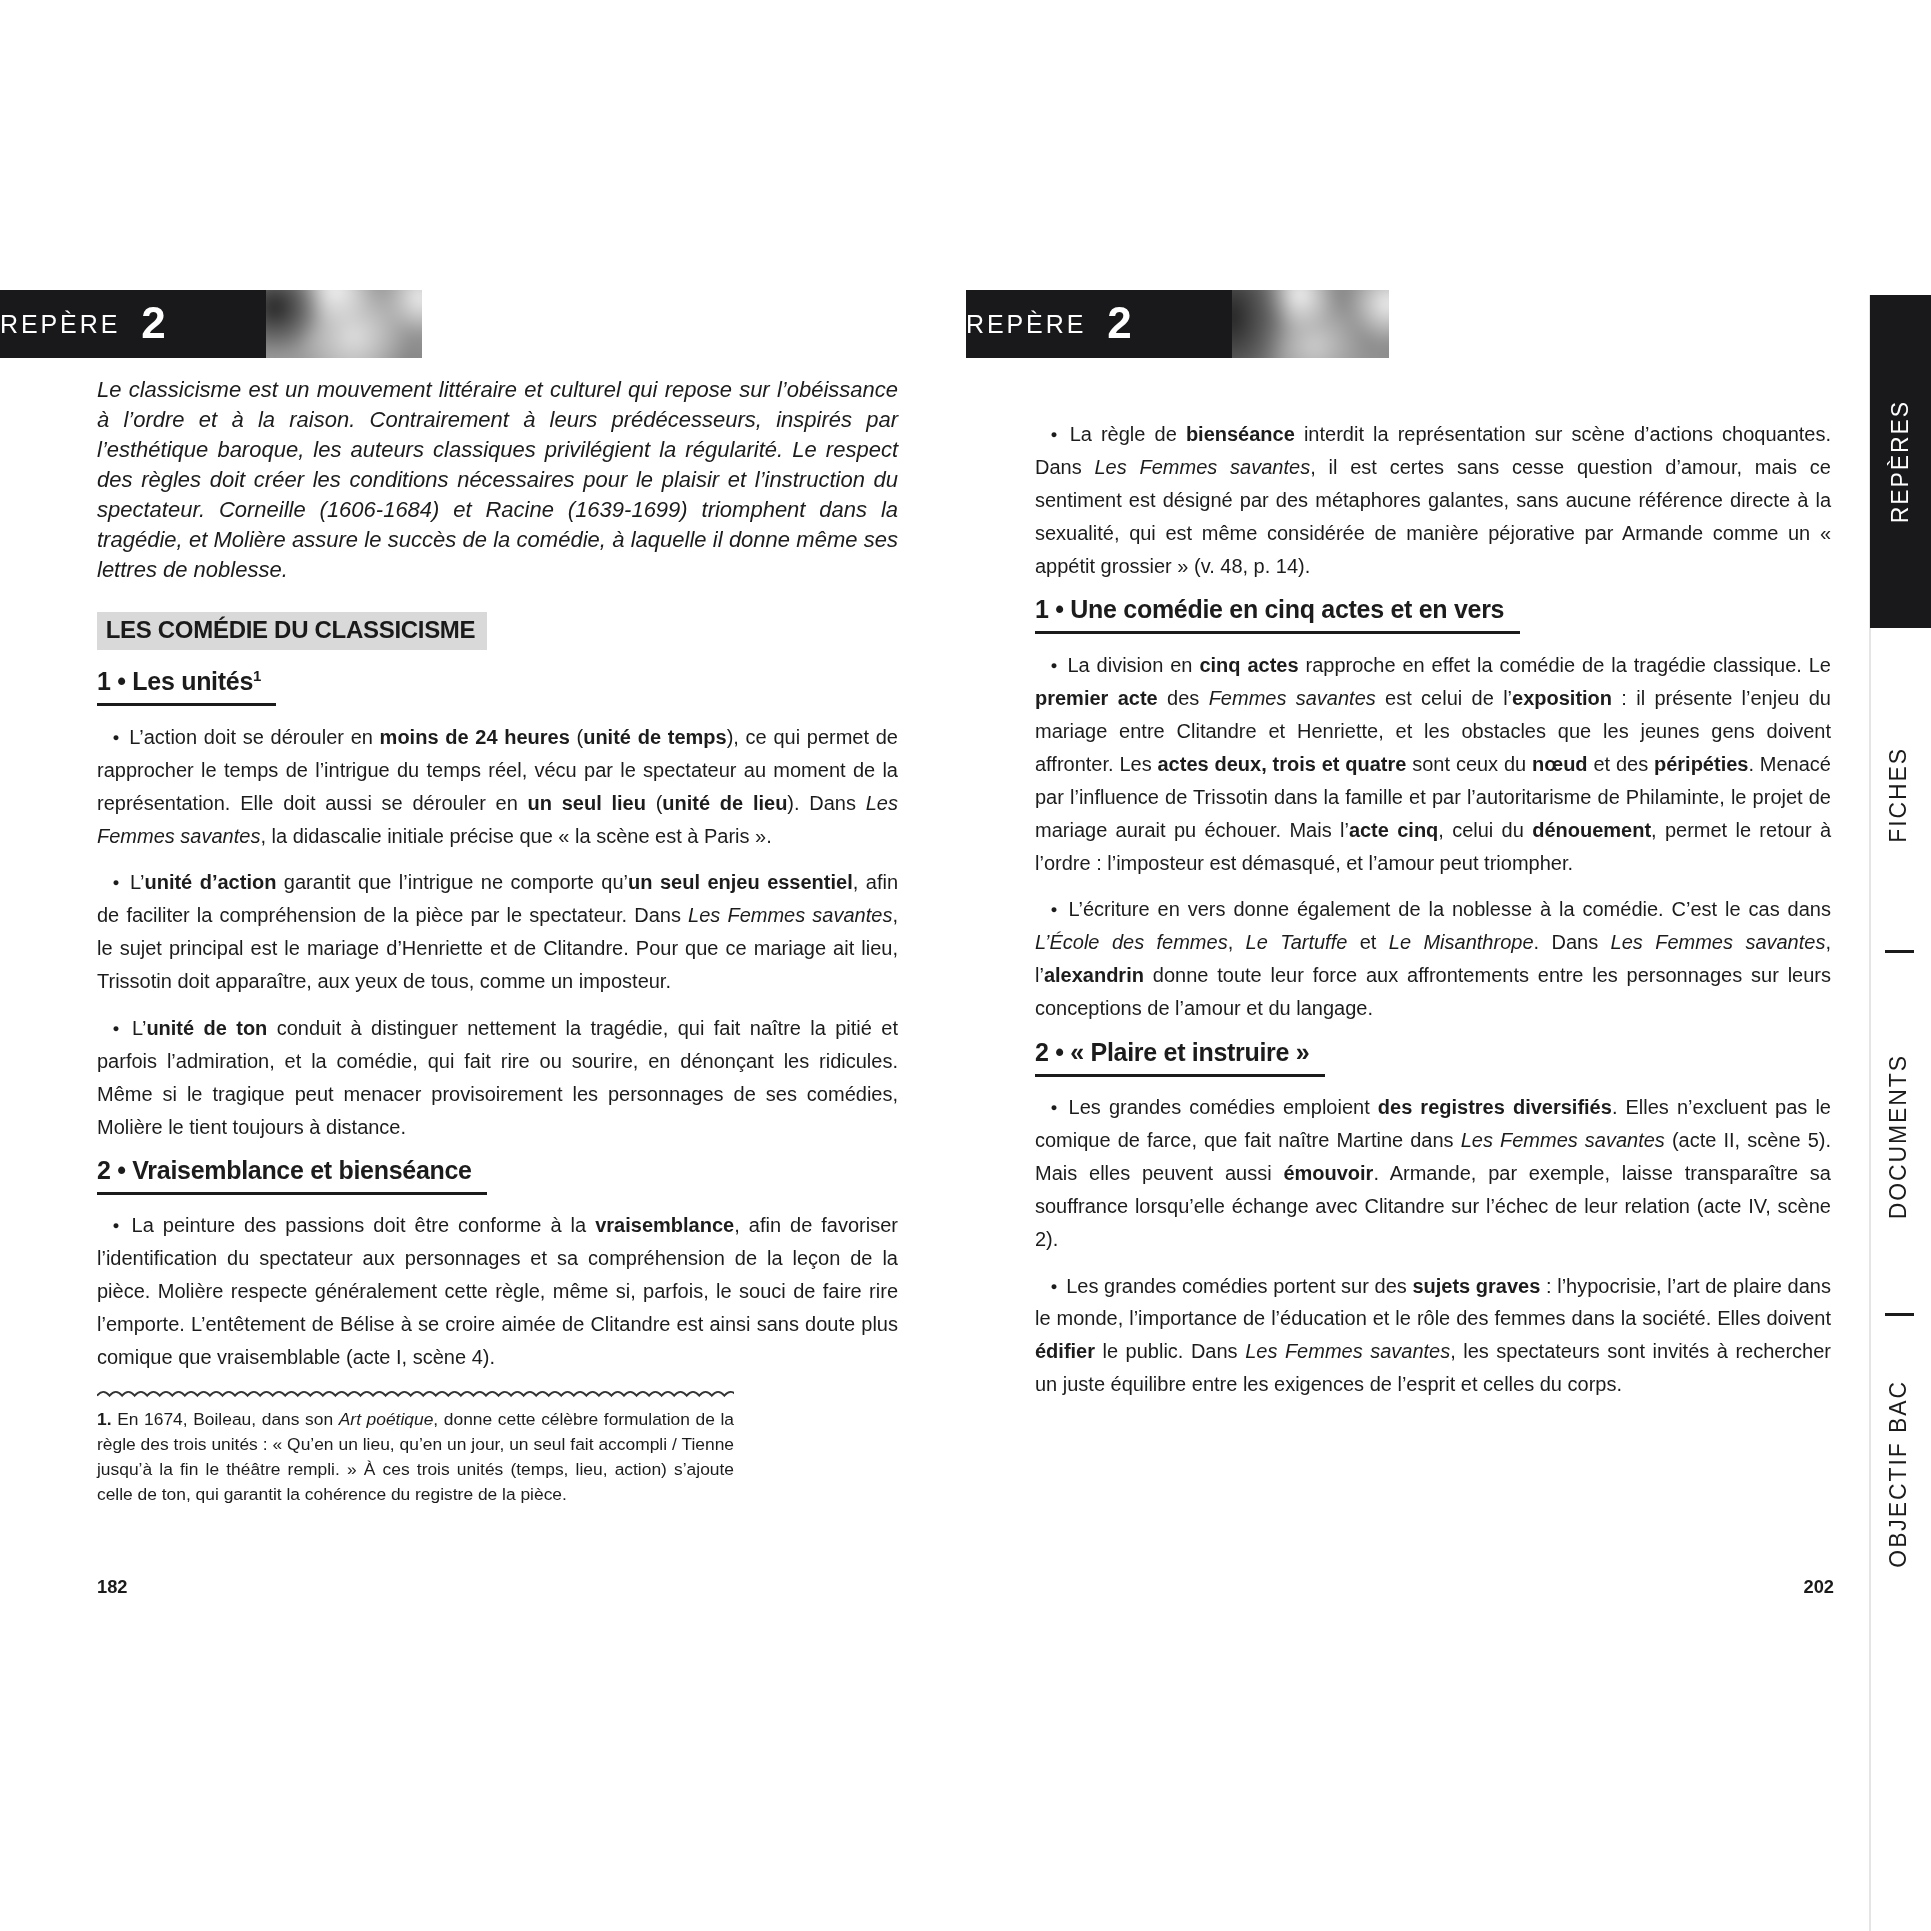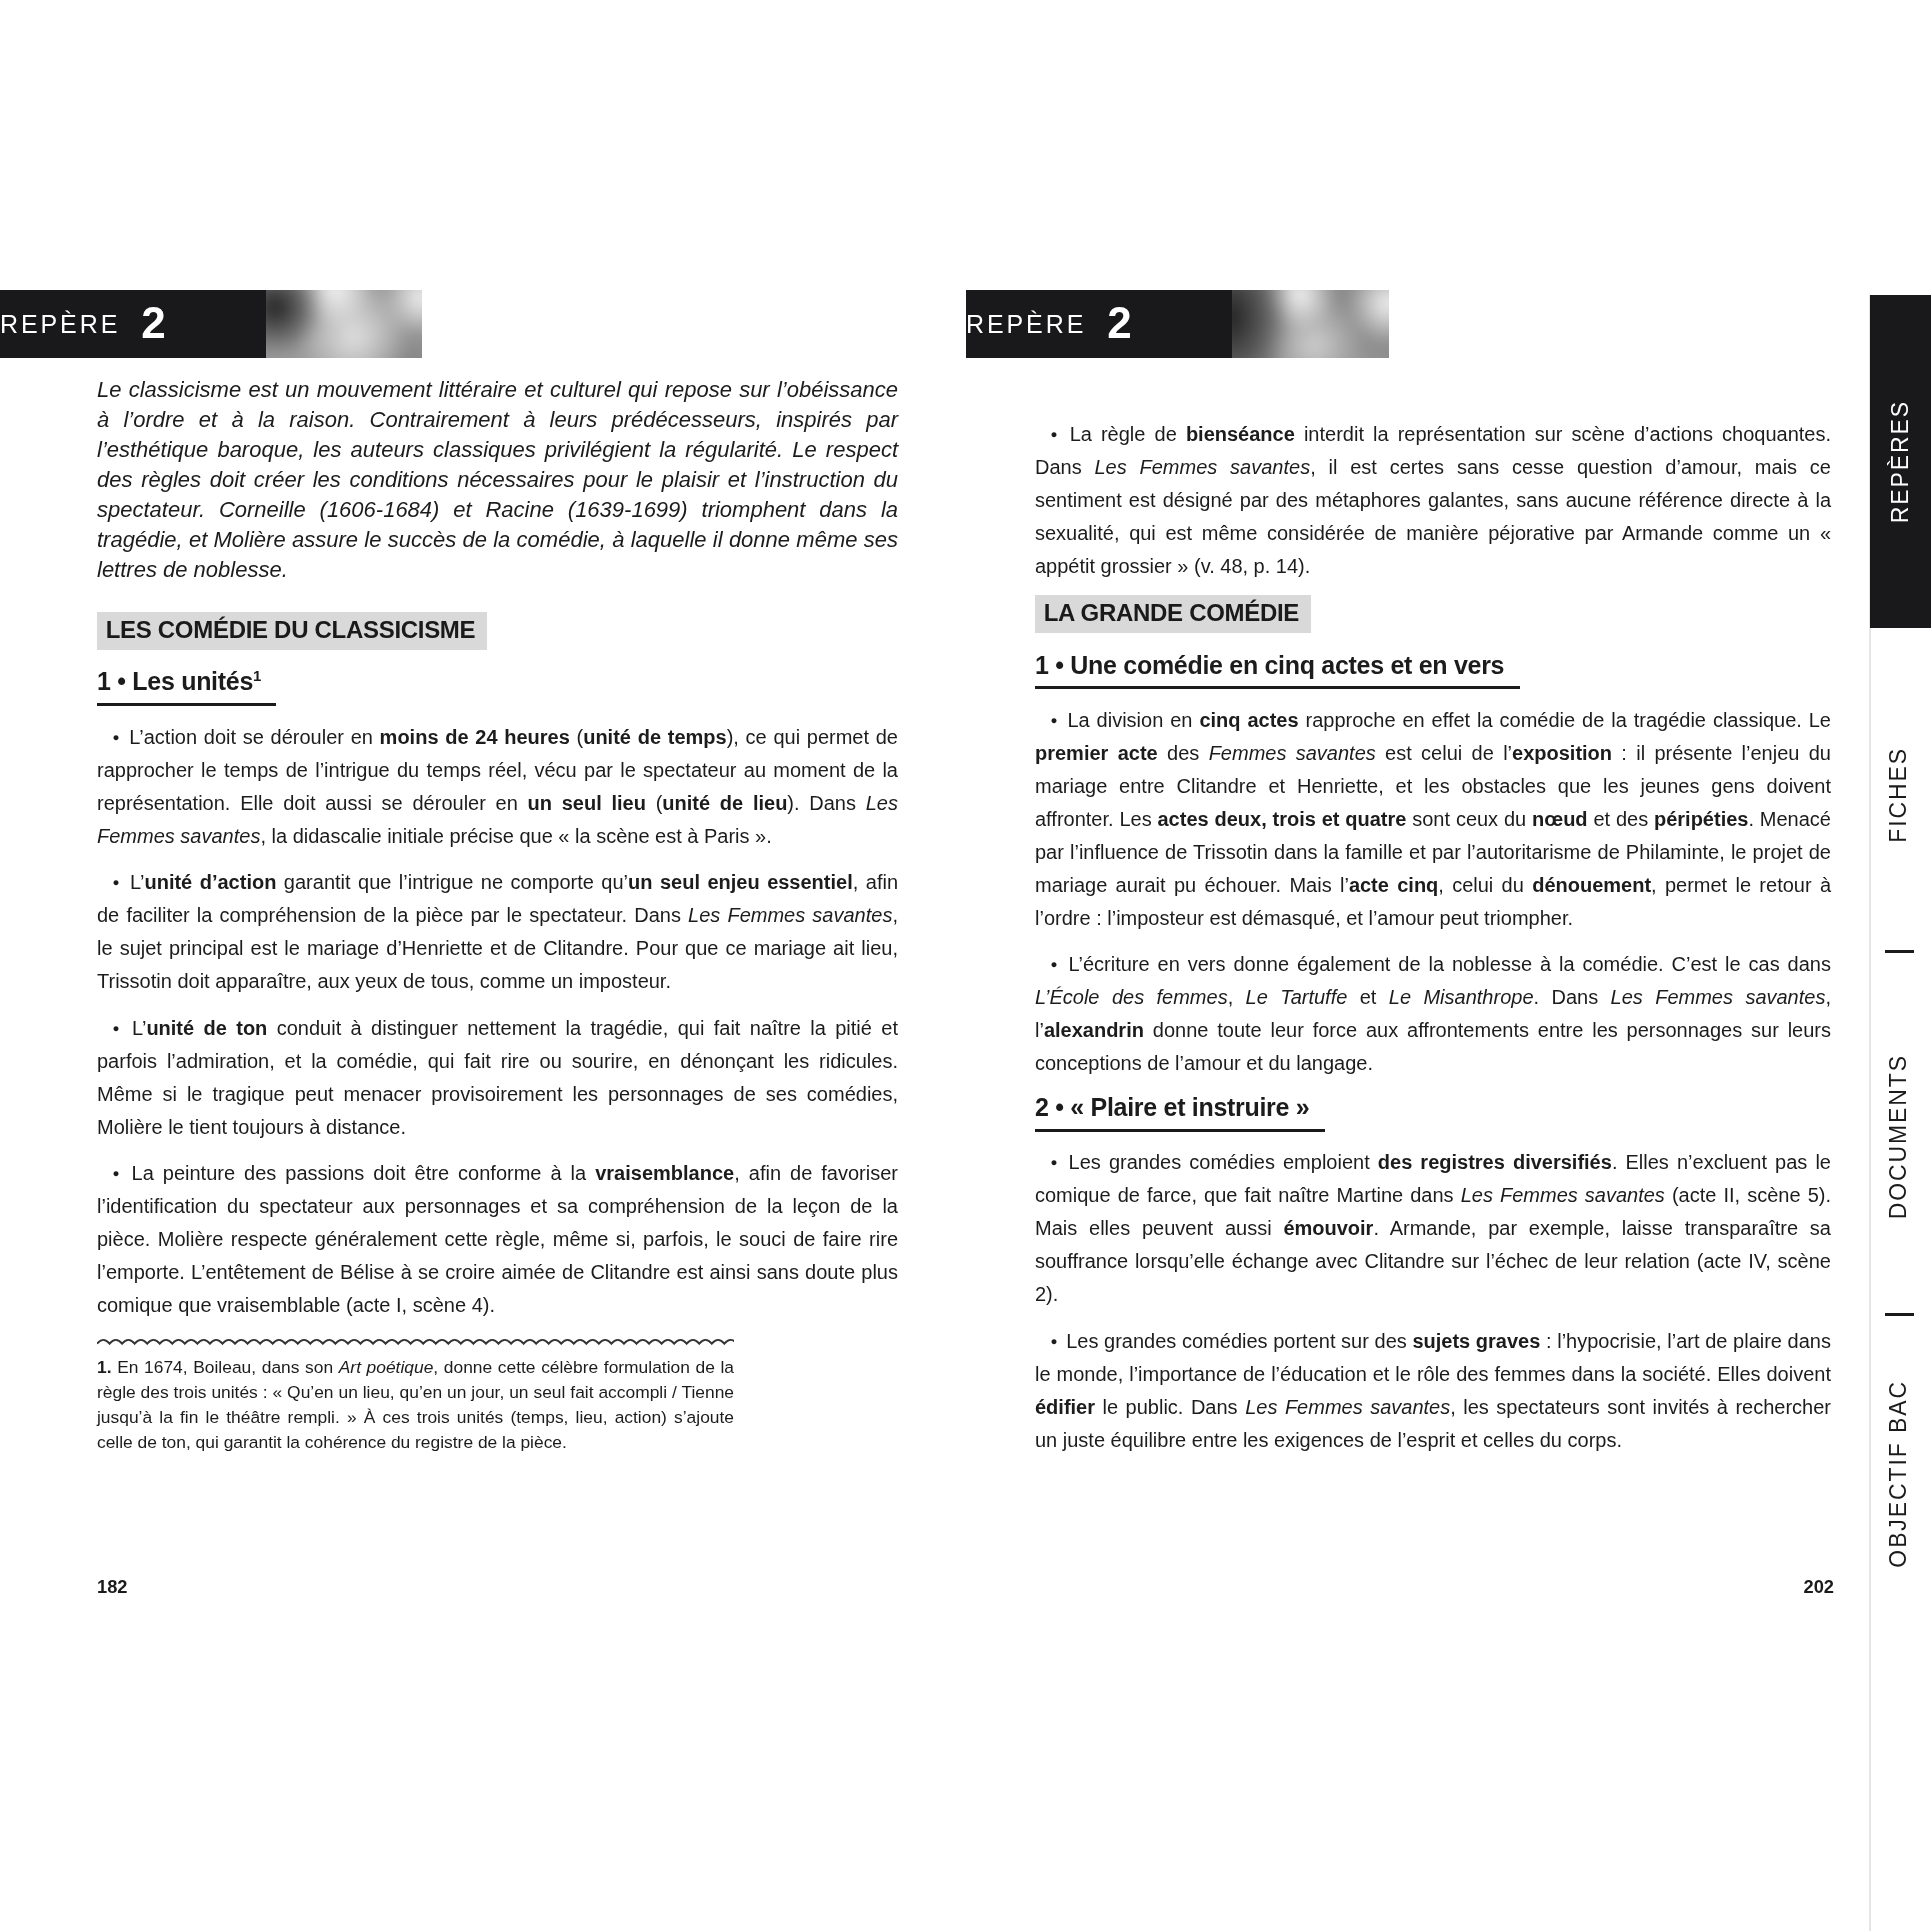--- a/index.html
+++ b/index.html
@@ -90,20 +90,21 @@
     <p class="intro">Le classicisme est un mouvement littéraire et culturel qui repose sur l’obéissance à l’ordre et à la raison. Contrairement à leurs prédécesseurs, inspirés par l’esthétique baroque, les auteurs classiques privilégient la régularité. Le respect des règles doit créer les conditions nécessaires pour le plaisir et l’instruction du spectateur. Corneille (1606-1684) et Racine (1639-1699) triomphent dans la tragédie, et Molière assure le succès de la comédie, à laquelle il donne même ses lettres de noblesse.</p>
 
     <div><span class="chip">LES COMÉDIE DU CLASSICISME</span></div>
 
     <h3 class="sub"><span>1 • Les unités</span><sup>1</sup></h3>
 
     <p class="bp"><span class="blt">●</span><span>L’action doit se dérouler en <strong>moins de 24 heures</strong> (<strong>unité de temps</strong>), ce qui permet de rapprocher le temps de l’intrigue du temps réel, vécu par le spectateur au moment de la représentation. Elle doit aussi se dérouler en <strong>un seul lieu</strong> (<strong>unité de lieu</strong>). Dans <em>Les Femmes savantes</em>, la didascalie initiale précise que « la scène est à Paris ».</span></p>
     <p class="bp"><span class="blt">●</span><span>L’<strong>unité d’action</strong> garantit que l’intrigue ne comporte qu’<strong>un seul enjeu essentiel</strong>, afin de faciliter la compréhension de la pièce par le spectateur. Dans <em>Les Femmes savantes</em>, le sujet principal est le mariage d’Henriette et de Clitandre. Pour que ce mariage ait lieu, Trissotin doit apparaître, aux yeux de tous, comme un imposteur.</span></p>
     <p class="bp"><span class="blt">●</span><span>L’<strong>unité de ton</strong> conduit à distinguer nettement la tragédie, qui fait naître la pitié et parfois l’admiration, et la comédie, qui fait rire ou sourire, en dénonçant les ridicules. Même si le tragique peut menacer provisoirement les personnages de ses comédies, Molière le tient toujours à distance.</span></p>
 
+    <h3 class="sub"><span>2 • Vraisemblance et bienséance</span></h3>
 
     <p class="bp"><span class="blt">●</span><span>La peinture des passions doit être conforme à la <strong>vraisemblance</strong>, afin de favoriser l’identification du spectateur aux personnages et sa compréhension de la leçon de la pièce. Molière respecte généralement cette règle, même si, parfois, le souci de faire rire l’emporte. L’entêtement de Bélise à se croire aimée de Clitandre est ainsi sans doute plus comique que vraisemblable (acte I, scène 4).</span></p>
 
     <div class="fnwrap">
       <div class="wave">
         <svg width="637" height="11.6" viewBox="0 0 660 12">
             <path d="M0 8 q6.5 -8 13 0 q6.5 -8 13 0 q6.5 -8 13 0 q6.5 -8 13 0 q6.5 -8 13 0 q6.5 -8 13 0 q6.5 -8 13 0 q6.5 -8 13 0 q6.5 -8 13 0 q6.5 -8 13 0 q6.5 -8 13 0 q6.5 -8 13 0 q6.5 -8 13 0 q6.5 -8 13 0 q6.5 -8 13 0 q6.5 -8 13 0 q6.5 -8 13 0 q6.5 -8 13 0 q6.5 -8 13 0 q6.5 -8 13 0 q6.5 -8 13 0 q6.5 -8 13 0 q6.5 -8 13 0 q6.5 -8 13 0 q6.5 -8 13 0 q6.5 -8 13 0 q6.5 -8 13 0 q6.5 -8 13 0 q6.5 -8 13 0 q6.5 -8 13 0 q6.5 -8 13 0 q6.5 -8 13 0 q6.5 -8 13 0 q6.5 -8 13 0 q6.5 -8 13 0 q6.5 -8 13 0 q6.5 -8 13 0 q6.5 -8 13 0 q6.5 -8 13 0 q6.5 -8 13 0 q6.5 -8 13 0 q6.5 -8 13 0 q6.5 -8 13 0 q6.5 -8 13 0 q6.5 -8 13 0 q6.5 -8 13 0 q6.5 -8 13 0 q6.5 -8 13 0 q6.5 -8 13 0 q6.5 -8 13 0 q6.5 -8 13 0" fill="none" stroke="#333333" stroke-width="2"></path>
           </svg>
       </div>
       <p class="fn"><strong>1.</strong> En 1674, Boileau, dans son <em>Art poétique</em>, donne cette célèbre formulation de la règle des trois unités : « Qu’en un lieu, qu’en un jour, un seul fait accompli / Tienne jusqu’à la fin le théâtre rempli. » À ces trois unités (temps, lieu, action) s’ajoute celle de ton, qui garantit la cohérence du registre de la pièce.</p>
@@ -118,21 +119,20 @@
       <span class="banner-number">2</span>
     </div>
     <div class="photo">
         <div class="bokeh bokeh-b"></div>
       </div>
   </div>
 
   <div class="col col-right">
     <p class="bp"><span class="blt">●</span><span>La règle de <strong>bienséance</strong> interdit la représentation sur scène d’actions choquantes. Dans <em>Les Femmes savantes</em>, il est certes sans cesse question d’amour, mais ce sentiment est désigné par des métaphores galantes, sans aucune référence directe à la sexualité, qui est même considérée de manière péjorative par Armande comme un « appétit grossier » (v. 48, p. 14).</span></p>
 
-    <div><span class="chip">LA GRANDE COMÉDIE</span></div>
 
     <h3 class="sub"><span>1 • Une comédie en cinq actes et en vers</span></h3>
 
     <p class="bp"><span class="blt">●</span><span>La division en <strong>cinq actes</strong> rapproche en effet la comédie de la tragédie classique. Le <strong>premier acte</strong> des <em>Femmes savantes</em> est celui de l’<strong>exposition</strong> : il présente l’enjeu du mariage entre Clitandre et Henriette, et les obstacles que les jeunes gens doivent affronter. Les <strong>actes deux, trois et quatre</strong> sont ceux du <strong>nœud</strong> et des <strong>péripéties</strong>. Menacé par l’influence de Trissotin dans la famille et par l’autoritarisme de Philaminte, le projet de mariage aurait pu échouer. Mais l’<strong>acte cinq</strong>, celui du <strong>dénouement</strong>, permet le retour à l’ordre : l’imposteur est démasqué, et l’amour peut triompher.</span></p>
     <p class="bp"><span class="blt">●</span><span>L’écriture en vers donne également de la noblesse à la comédie. C’est le cas dans <em>L’École des femmes</em>, <em>Le Tartuffe</em> et <em>Le Misanthrope</em>. Dans <em>Les Femmes savantes</em>, l’<strong>alexandrin</strong> donne toute leur force aux affrontements entre les personnages sur leurs conceptions de l’amour et du langage.</span></p>
 
     <h3 class="sub"><span>2 • « Plaire et instruire »</span></h3>
 
     <p class="bp"><span class="blt">●</span><span>Les grandes comédies emploient <strong>des registres diversifiés</strong>. Elles n’excluent pas le comique de farce, que fait naître Martine dans <em>Les Femmes savantes</em> (acte II, scène 5). Mais elles peuvent aussi <strong>émouvoir</strong>. Armande, par exemple, laisse transparaître sa souffrance lorsqu’elle échange avec Clitandre sur l’échec de leur relation (acte IV, scène 2).</span></p>
     <p class="bp"><span class="blt">●</span><span>Les grandes comédies portent sur des <strong>sujets graves</strong> : l’hypocrisie, l’art de plaire dans le monde, l’importance de l’éducation et le rôle des femmes dans la société. Elles doivent <strong>édifier</strong> le public. Dans <em>Les Femmes savantes</em>, les spectateurs sont invités à rechercher un juste équilibre entre les exigences de l’esprit et celles du corps.</span></p>

